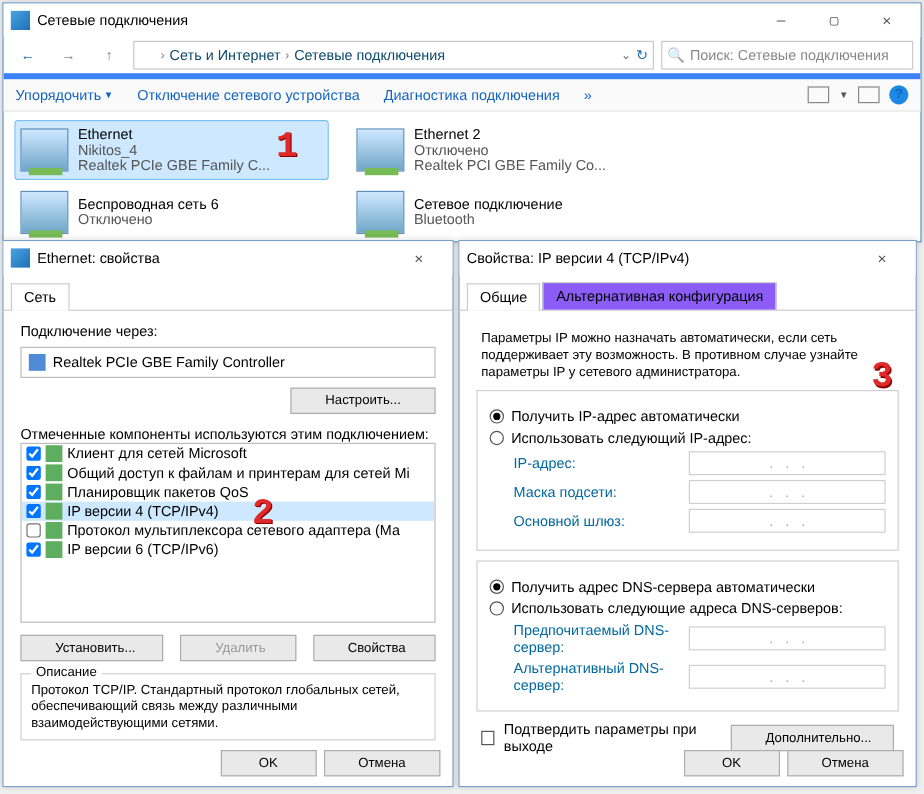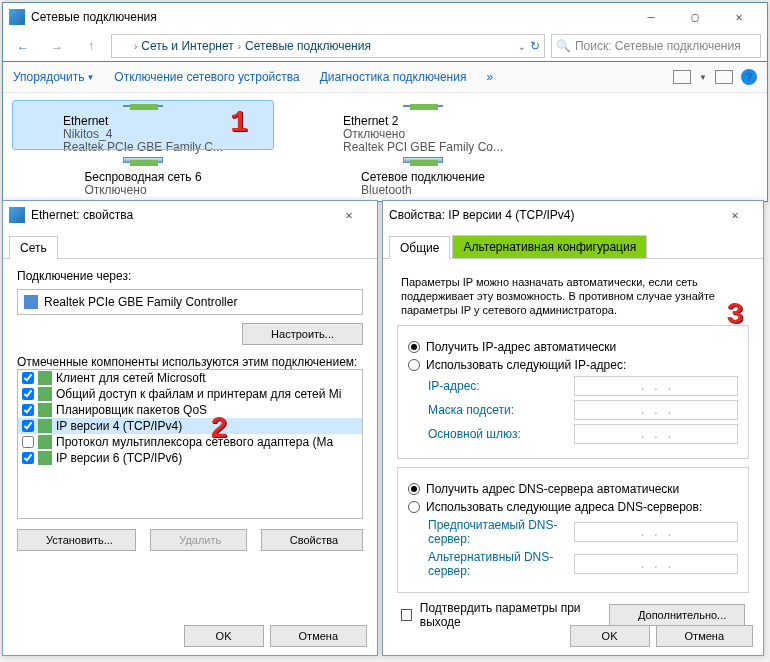--- a/index.html
+++ b/index.html
@@ -12,43 +12,43 @@
 .titlebar .ticon { width:16px; height:16px; margin-right:6px; background:linear-gradient(135deg,#4aa3df,#1e6fb8); }
 .wincontrols { margin-left:auto; display:flex; }
 .wincontrols span { width:44px; height:26px; display:flex; align-items:center; justify-content:center; color:#555; font-family:monospace; cursor:default;}
 .addrbar { height:30px; display:flex; align-items:center; gap:6px; padding:2px 6px; }
 .navbtn { width:28px;height:24px; display:flex;align-items:center;justify-content:center; color:#888; border-radius:2px; }
 .navbtn.enabled{color:#1e6fb8;}
 .addrbox { flex:1; height:24px; border:1px solid #c9c9c9; display:flex; align-items:center; padding:0 4px; gap:4px; }
 .crumb { color:#0c4a6e; }
 .crumb-sep{color:#777; font-size:10px;}
 .searchbox{ width:210px; height:24px; border:1px solid #c9c9c9; display:flex; align-items:center; padding:0 4px; color:#888; gap:4px;}
-.toolbar { height:32px; border-top:1px solid #3b82f6; border-bottom:1px solid #e5e5e5; background:#fafafa; display:flex; align-items:center; gap:20px; padding:0 10px;}
+.toolbar { height:32px; border-top:5px solid #3b82f6; border-bottom:1px solid #e5e5e5; background:#fafafa; display:flex; align-items:center; gap:20px; padding:0 10px;}
 .toolbar span{ color:#1565c0; }
 .toolbar .tdrop{ color:#1565c0; display:flex; align-items:center; gap:2px;}
 .toolbar .spacer{flex:1}
 .toolbar .ticons{display:flex; gap:8px; align-items:center;}
 .sq{width:18px;height:14px; border:1px solid #888;}
 .help{width:16px;height:16px;border-radius:50%;background:#1e88e5;color:#fff;display:flex;align-items:center;justify-content:center;font-weight:bold;font-size:11px;}
 .connlist{ padding:8px 10px; display:flex; flex-wrap:wrap; gap:4px 20px;}
-.conn{ width:260px; height:48px; display:flex; align-items:center; gap:8px; padding:4px; border-radius:2px;flex-direction:column;}
+.conn{ width:260px; height:48px; display:flex; align-items:center; gap:8px; padding:4px; border-radius:2px;}
 .conn.sel{ background:#cde8ff; outline:1px solid #7bbef0;}
 .nic-icon{ width:40px;height:36px; background:linear-gradient(#cfe8ff,#6fa6c8); border:1px solid #5c8fb8; position:relative;}
 .nic-icon::after{content:"";position:absolute;bottom:-4px;left:6px;width:28px;height:6px;background:#7b5;}
 .conn .txt{ font-size:11px; line-height:13px; color:#555;}
 .conn .txt .t1{color:#000;}
 
 
 .redn{ position:absolute; font-family:"Courier New",monospace; font-size:30px; font-weight:bold; color:#e02a2a; text-shadow:1px 1px 0 #8a0000; pointer-events:none; z-index:50;}
 
 
 #props { top:200px; left:2px; width:376px; height:456px; background:#fff; border:1px solid #7a9ec7; }
 #props .titlebar{ background:#fff; }
 .tabs{ display:flex; padding:6px 6px 0 6px; border-bottom:1px solid #ccc;}
-.tab{ padding:4px 10px; border:1px solid #ccc; border-bottom:none; background:#84cc16; margin-right:2px;}
+.tab{ padding:4px 10px; border:1px solid #ccc; border-bottom:none; background:#8b5cf6; margin-right:2px;}
 .tab.active{ background:#fff; position:relative; top:1px;}
 .pcontent{ padding:10px 14px; font-size:11px;}
 .adapterbox{ height:26px; border:1px solid #bcbcbc; display:flex; align-items:center; padding:0 6px; gap:6px; margin:6px 0 8px;}
 .cfgrow{text-align:right; margin-bottom:10px;}
 .btn{ min-width:80px; height:22px; border:1px solid #adadad; background:#e9e9e9; padding:0 28px; font-size:11px;}
 .btn:disabled{ color:#9a9a9a; }
 .complist{ height:150px; border:1px solid #bcbcbc; overflow:hidden; background:#fff;}
 .comp{ display:flex; align-items:center; gap:4px; padding:1px 4px; font-size:11px; }
 .comp.sel{ background:#cde8ff;}
 .comp input{ width:12px;height:12px;}
@@ -203,20 +203,24 @@
           <input type="checkbox" checked="" style="">
           <span class="cicon"></span>
           <span>IP версии 6 (TCP/IPv6)</span>
         </div>
     </div>
     <div class="btnrow">
       <button class="btn">Установить...</button>
       <button class="btn" disabled="">Удалить</button>
       <button class="btn">Свойства</button>
     </div>
+    <div class="group">
+      <span class="gt">Описание</span>
+      <div class="desc">Протокол TCP/IP. Стандартный протокол глобальных сетей, обеспечивающий связь между различными взаимодействующими сетями.</div>
+    </div>
   </div>
   <div class="dlgbtns">
     <button class="btn">OK</button>
     <button class="btn">Отмена</button>
   </div>
 </div>
 
 <div id="ipv4" class="win">
   <div class="titlebar">
     <span>Свойства: IP версии 4 (TCP/IPv4)</span>

